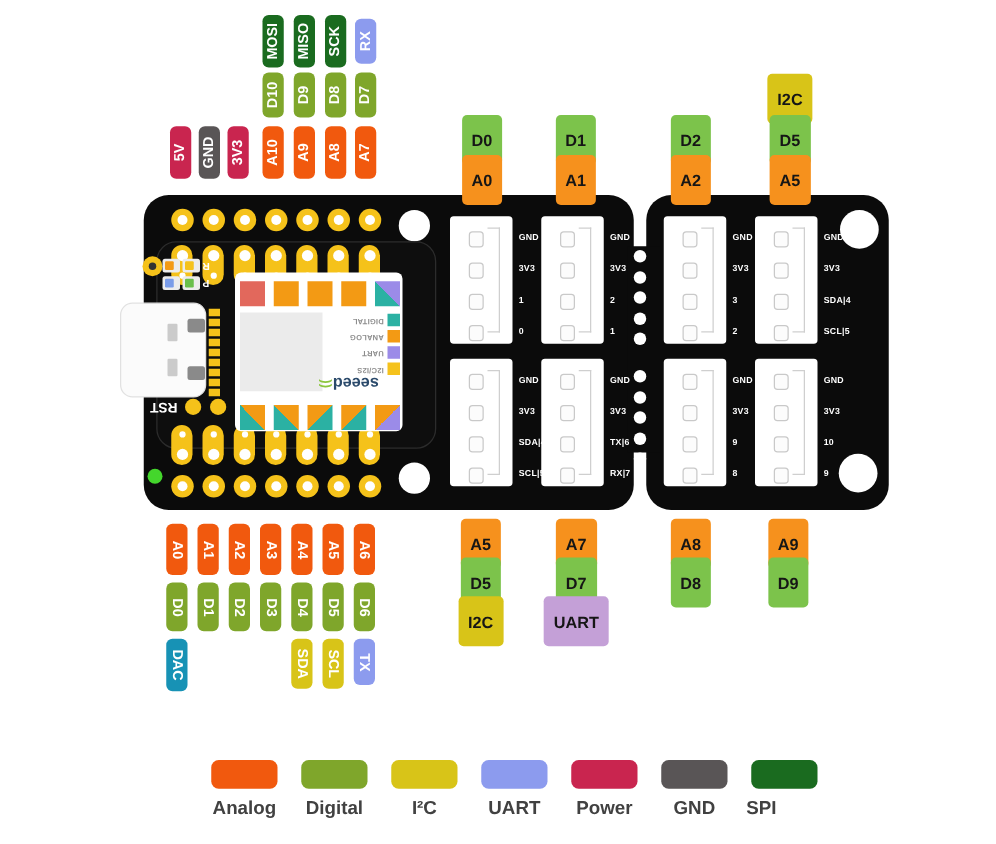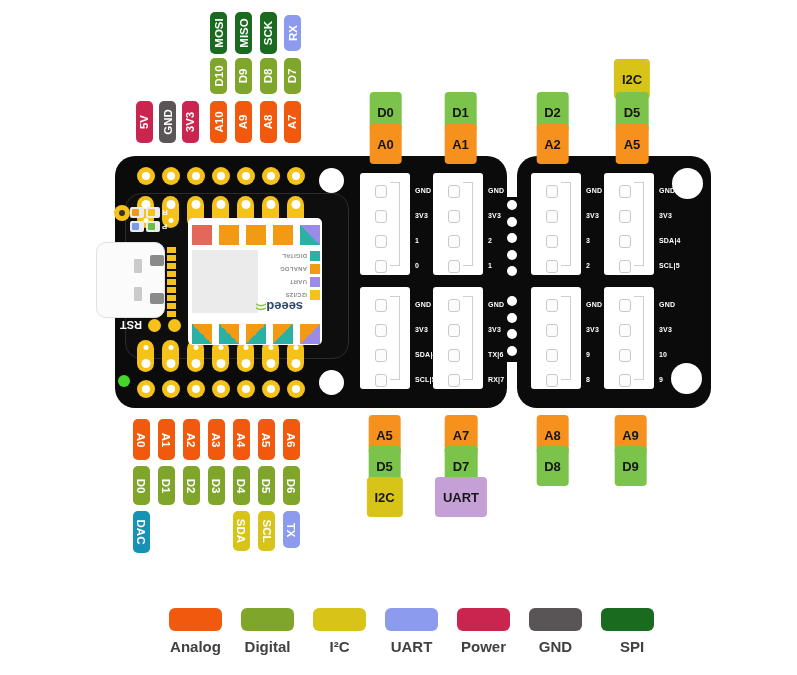--- a/index.html
+++ b/index.html
@@ -486,15 +486,15 @@
       <div class="lg-label" style="left: 267.5px;">Digital</div>
       <div class="lg-swatch" style="left: 313px; background: rgb(216, 196, 24);"></div>
       <div class="lg-label" style="left: 339.5px;">I²C</div>
       <div class="lg-swatch" style="left: 385px; background: rgb(140, 155, 238);"></div>
       <div class="lg-label" style="left: 411.5px;">UART</div>
       <div class="lg-swatch" style="left: 457px; background: rgb(201, 37, 79);"></div>
       <div class="lg-label" style="left: 483.5px;">Power</div>
       <div class="lg-swatch" style="left: 529px; background: rgb(89, 85, 86);"></div>
       <div class="lg-label" style="left: 555.5px;">GND</div>
       <div class="lg-swatch" style="left: 601px; background: rgb(26, 107, 31);"></div>
-      <div class="lg-label" style="left: 632px;">SPI</div>
+      <div class="lg-label" style="left: 609px;">SPI</div>
     </div>
 </div>
 
 </body></html>

